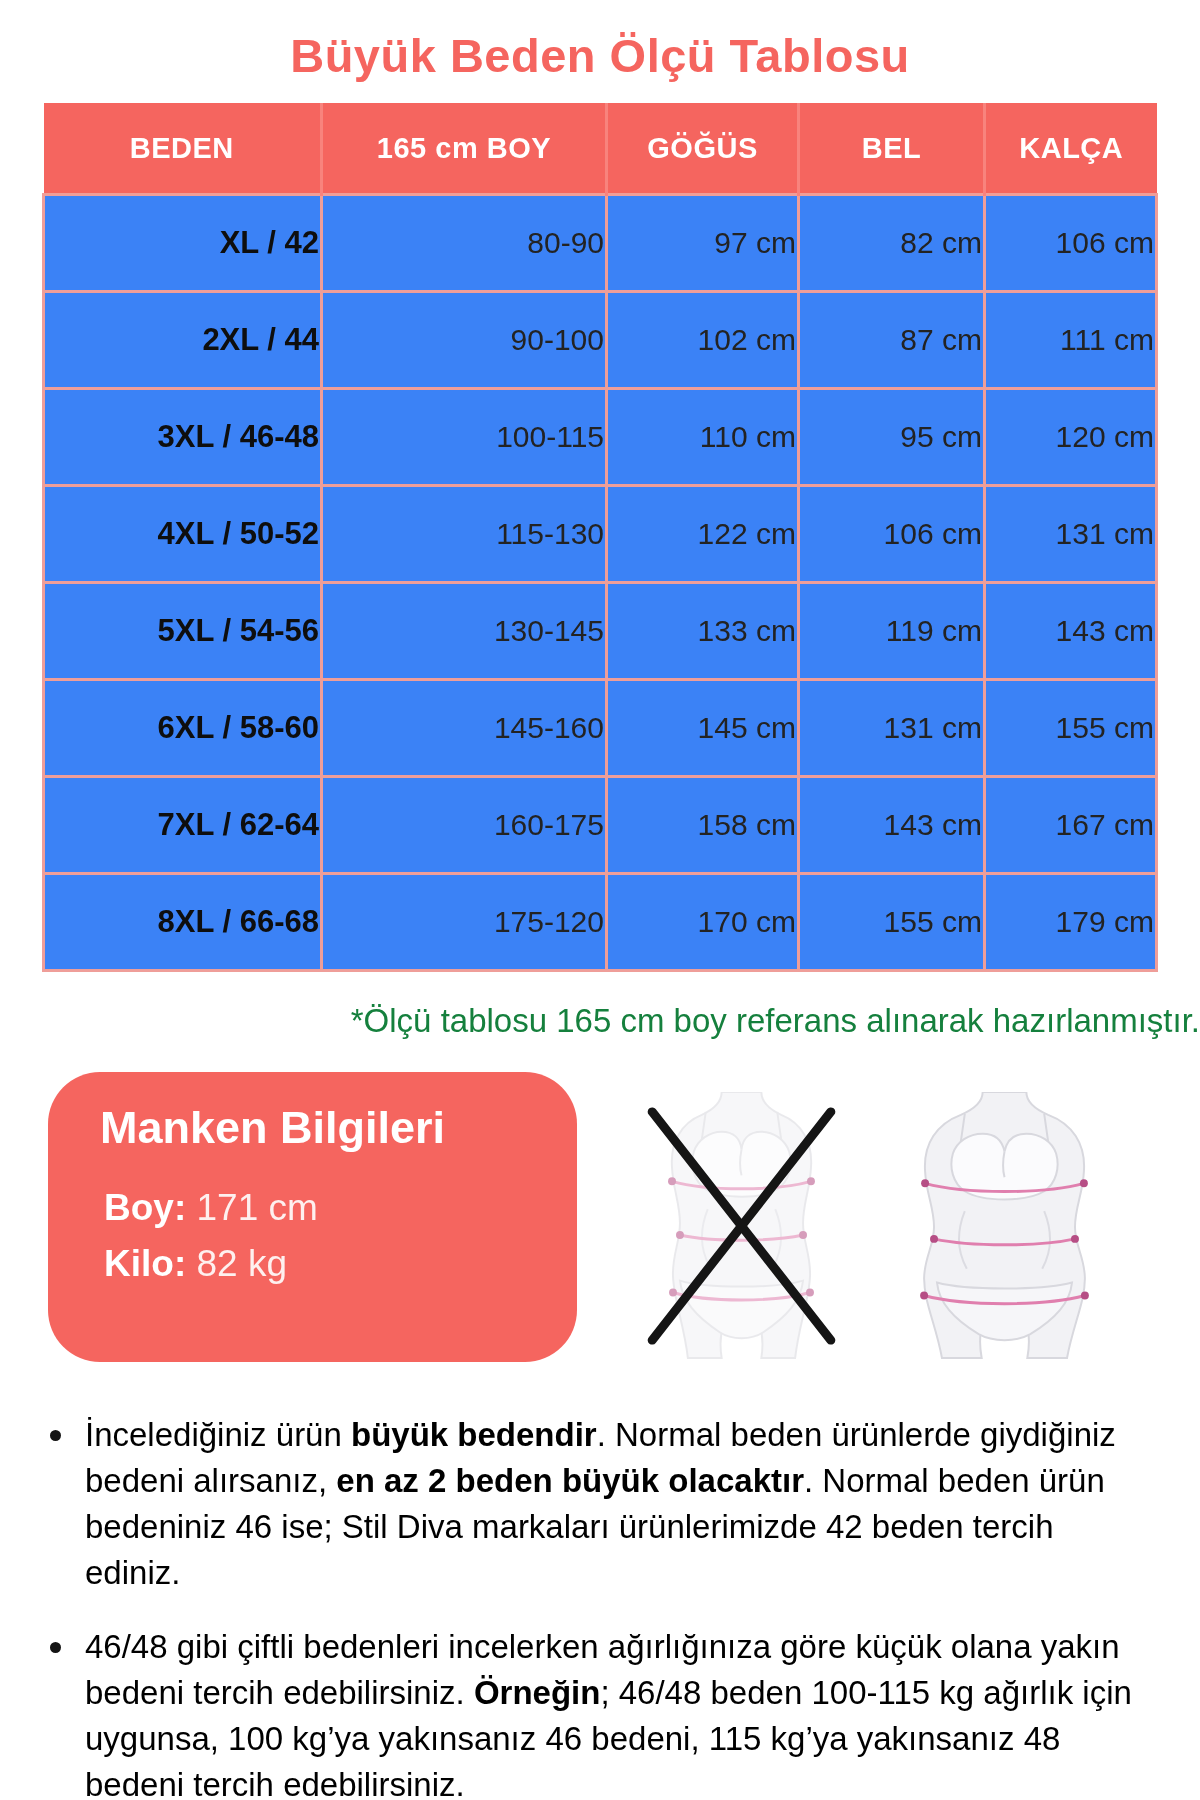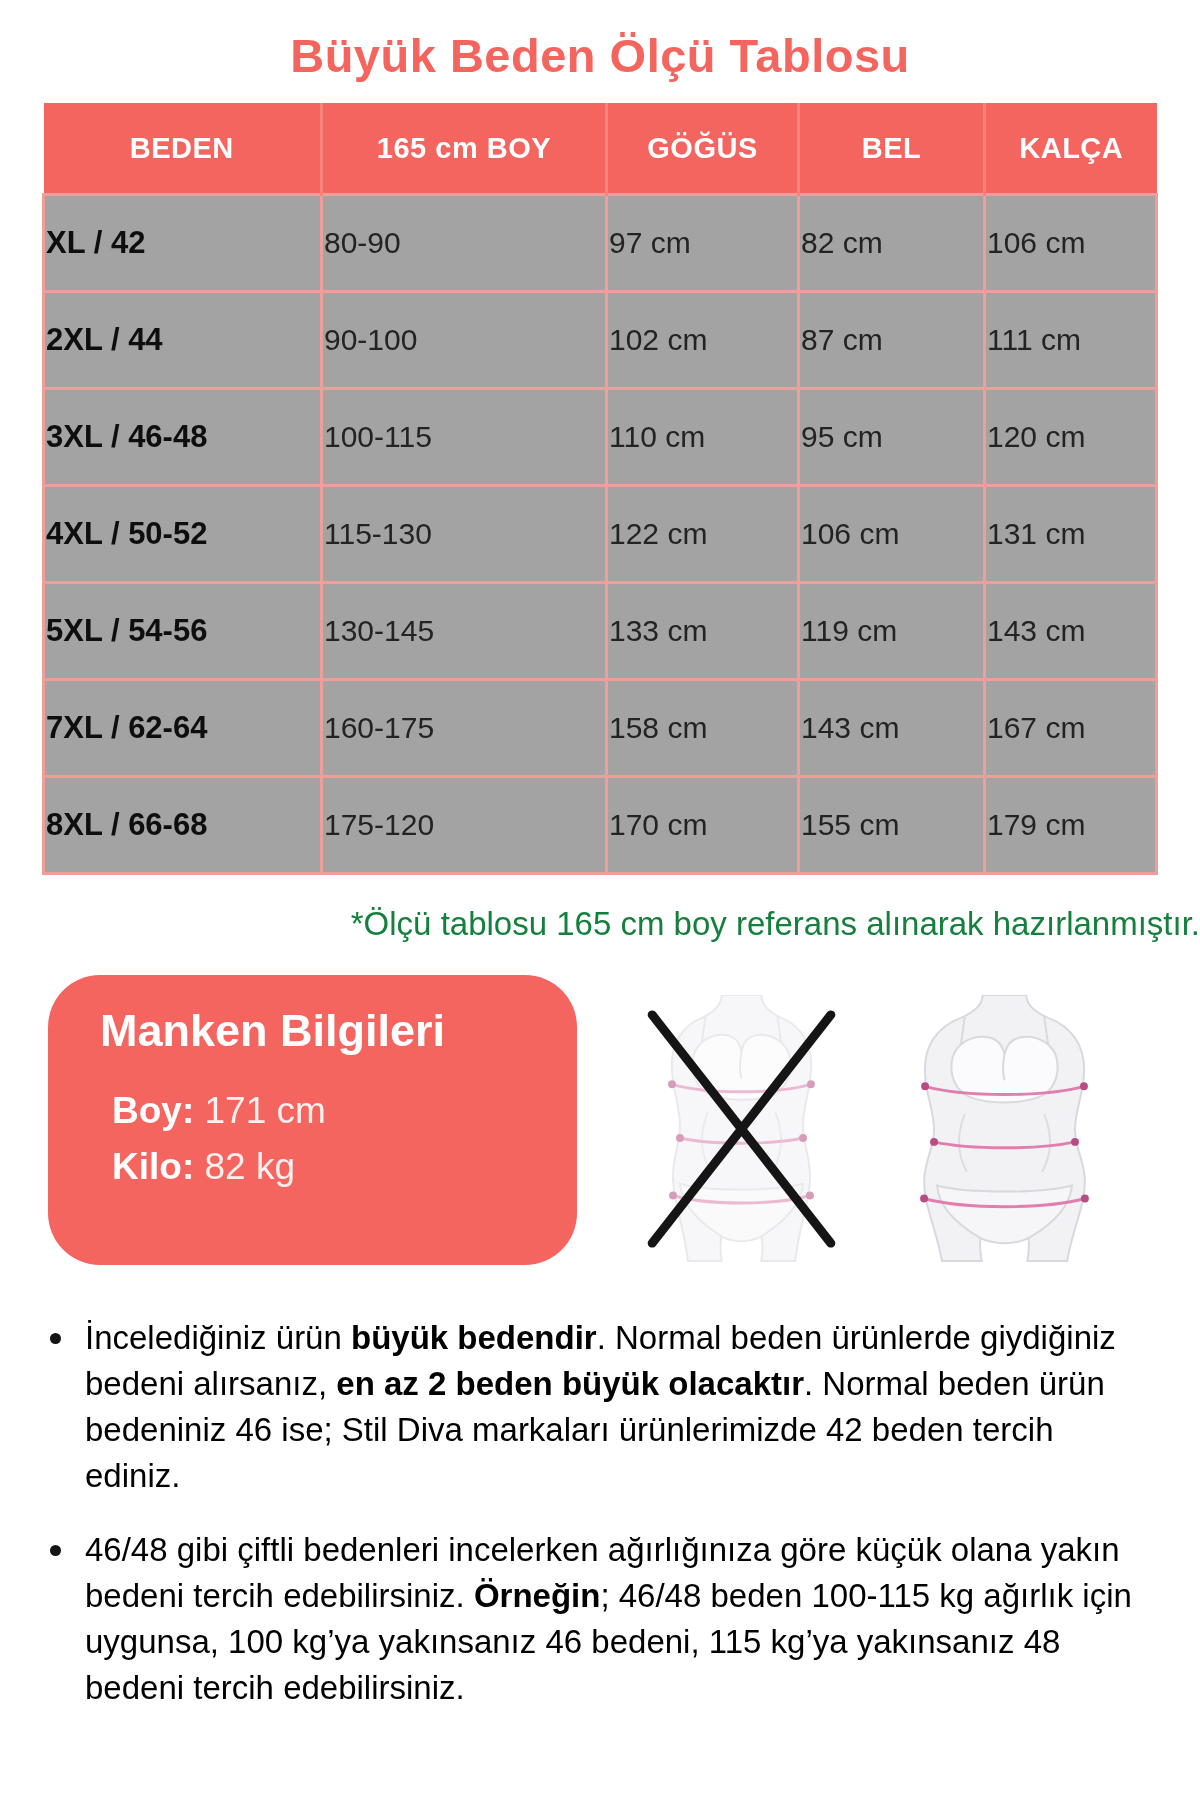--- a/index.html
+++ b/index.html
@@ -18,36 +18,36 @@
     border-collapse:collapse;table-layout:fixed;
     margin:20px auto 0 auto;width:1113px;
   }
   .size-table th{
     background:#f5655f;color:#ffffff;height:88px;
     font-size:29px;font-weight:700;letter-spacing:.5px;
     border-left:3px solid #f8837d;
   }
   .size-table th:first-child{border-left:none;}
   .size-table td{
-    background:#a3a3a3;height:92px;text-align:left;
+    background:#3b82f6;height:92px;text-align:right;
     font-size:30px;color:#232323;border:3px solid #ef9e99;
   }
   .size-table td.size-cell{font-weight:800;font-size:31px;color:#0e0e0e;}
   col.c1{width:278px}col.c2{width:285px}col.c3{width:192px}col.c4{width:186px}col.c5{width:172px}
   
   .footnote{margin:30px 0 0;text-align:right;font-size:33px;color:#15803d;}
   
   .model-row{display:flex;align-items:flex-start;margin:32px 40px 0 48px;}
   .model-box{
     box-sizing:border-box;width:529px;min-height:290px;
     background:#f5655f;border-radius:52px;color:#ffffff;
     padding:30px 26px 30px 52px;
   }
   .model-box h2{margin:0 0 30px;font-size:45px;font-weight:800;}
-  .model-line{margin:0 12px 8px;font-size:37px;line-height:48px;}
+  .model-line{margin:0 4px 8px;font-size:37px;line-height:48px;}
   .model-line .lbl{font-weight:800;color:#ffffff;}
   .model-line .sep{font-weight:800;color:#ffffff;}
   .model-line .val{font-weight:400;color:rgba(255,255,255,.90);}
   
   .figures{display:flex;gap:58px;margin-left:62px;margin-top:20px;}
   .figure-wrap{position:relative;width:205px;height:268px;}
   
   ul.bullets{list-style:none;margin:50px 0 0 50px;padding:0;width:1085px;}
   ul.bullets li{display:flex;margin:0 0 28px;font-size:33px;line-height:46px;color:#000000;}
   ul.bullets .dot{flex:0 0 auto;width:11px;height:11px;border-radius:50%;background:#141414;margin:18px 24px 0 0;}
@@ -103,20 +103,27 @@
       <td>122 cm</td>
       <td>106 cm</td>
       <td>131 cm</td>
     </tr>
     <tr>
       <td class="size-cell">5XL / 54-56</td>
       <td>130-145</td>
       <td>133 cm</td>
       <td>119 cm</td>
       <td>143 cm</td>
+    </tr>
+    <tr>
+      <td class="size-cell">6XL / 58-60</td>
+      <td>145-160</td>
+      <td>145 cm</td>
+      <td>131 cm</td>
+      <td>155 cm</td>
     </tr>
     <tr>
       <td class="size-cell">7XL / 62-64</td>
       <td>160-175</td>
       <td>158 cm</td>
       <td>143 cm</td>
       <td>167 cm</td>
     </tr>
     <tr>
       <td class="size-cell">8XL / 66-68</td>

